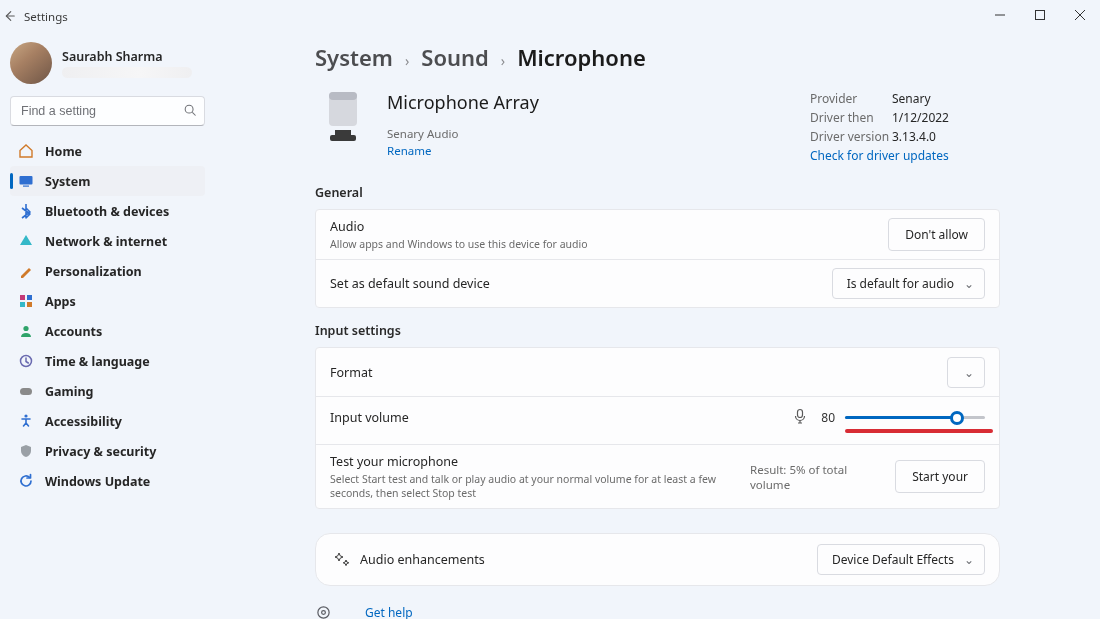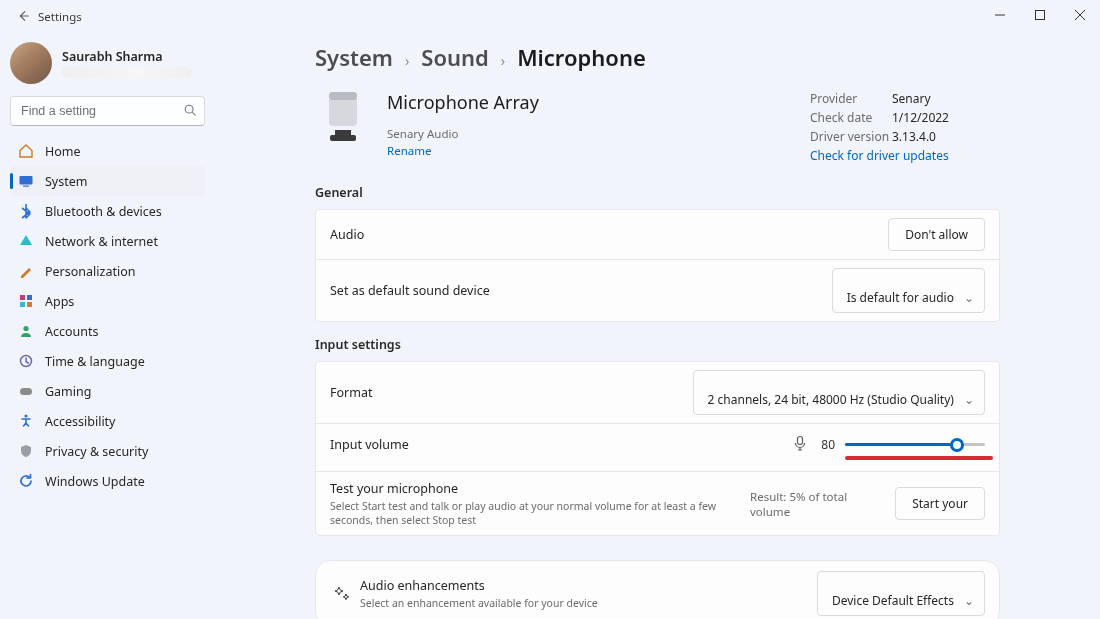--- a/index.html
+++ b/index.html
@@ -21,21 +21,20 @@
     background:var(--bg);
     font-family:"Segoe UI",system-ui,Arial,sans-serif;
     font-size:12.5px;color:var(--text);
     overflow:hidden;
     position:relative;
   }
 
   
   .titlebar{
     height:32px;display:flex;align-items:center;
-    padding-left:14px;
     background:var(--bg);
   }
   .titlebar .back{width:18px;display:flex;align-items:center;justify-content:center;color:#5a5a5a;margin-right:6px;}
   .titlebar .title{font-size:11.5px;color:#3a3a3a;}
   .winctrls{position:absolute;right:0;top:0;display:flex;}
   .winbtn{width:40px;height:30px;display:flex;align-items:center;justify-content:center;color:#333;}
   .winbtn svg{width:10px;height:10px;}
 
   
   .app{display:flex;height:calc(619px - 32px);}
@@ -56,21 +55,21 @@
 
   .searchwrap{position:relative;margin:2px 0 10px 0;}
   .search{
     width:100%;height:30px;border:1px solid #d9dbe1;border-bottom-color:#b3b5bb;
     border-radius:4px;background:#fdfeff;
     padding:0 30px 0 10px;font-size:12.5px;color:#333;outline:none;
   }
   .search::placeholder{color:#6f7176;}
   .searchwrap .sicon{position:absolute;right:8px;top:7px;color:#6f7176;}
 
-  .navlist{margin-top:4px;}
+  .navlist{margin-top:4px;font-weight:bold;}
   .navitem{
     height:30px;display:flex;align-items:center;gap:11px;
     padding:0 8px;border-radius:4px;position:relative;
     font-size:12.5px;color:#262626;
   }
   .navitem .ico{width:16px;display:flex;align-items:center;justify-content:center;}
   .navitem.sel{background:var(--sidebar-sel);}
   .navitem.sel::before{
     content:"";position:absolute;left:0;top:7px;bottom:7px;width:3px;
     background:var(--accent);border-radius:3px;
@@ -115,21 +114,21 @@
   .row + .row{border-top:1px solid var(--card-border);}
   .rowmain .t{font-size:12.5px;color:#262626;}
   .rowmain .d{font-size:10.5px;color:var(--muted);margin-top:2px;}
   .flexfill{flex:1;}
 
   .btn{
     background:#fdfdfe;border:1px solid #d9dbe1;border-radius:4px;
     padding:7px 16px;font-size:12px;color:#262626;white-space:nowrap;
     display:inline-flex;align-items:center;gap:8px;
   }
-  .dropdown{padding:20px 10px 6px 14px;}
+  .dropdown{padding:6px 10px 6px 14px;}
   .dropdown .chev{color:#6f7176;margin-left:2px;}
 
   
   .volwrap{display:flex;align-items:center;gap:10px;}
   .volico{color:#5a5a5a;}
   .volnum{font-size:12px;color:#333;min-width:18px;text-align:right;}
   .slider{position:relative;width:140px;height:18px;display:flex;align-items:center;}
   .slider .track{position:absolute;left:0;right:0;height:3px;border-radius:2px;background:#c3c5cb;}
   .slider .fill{position:absolute;left:0;width:80%;height:3px;border-radius:2px;background:var(--accent);}
   .slider .thumb{
@@ -340,37 +339,38 @@
         <div class="devname">Microphone Array</div>
         <div class="devsub">Senary Audio</div>
         <div class="rename">Rename</div>
       </div>
       <div class="drvinfo">
         <div class="drvrow">
             <span class="k">Provider</span>
             <span class="v">Senary</span>
           </div>
         <div class="drvrow">
-            <span class="k">Check date</span>
+            <span class="k">Driver then</span>
             <span class="v">1/12/2022</span>
           </div>
         <div class="drvrow">
             <span class="k">Driver version</span>
             <span class="v">3.13.4.0</span>
           </div>
         <div class="drvlink">Check for driver updates</div>
       </div>
     </div>
 
     <div class="sechead">General</div>
 
     <div class="card">
       <div class="row">
         <div class="rowmain">
           <div class="t">Audio</div>
+          <div class="d">Allow apps and Windows to use this device for audio</div>
         </div>
         <div class="flexfill"></div>
         <div class="btn">Don't allow</div>
       </div>
       <div class="row">
         <div class="rowmain">
           <div class="t">Set as default sound device</div>
         </div>
         <div class="flexfill"></div>
         <div class="btn dropdown">
@@ -382,21 +382,20 @@
 
     <div class="sechead">Input settings</div>
 
     <div class="card">
       <div class="row">
         <div class="rowmain">
           <div class="t">Format</div>
         </div>
         <div class="flexfill"></div>
         <div class="btn dropdown">
-          <span>2 channels, 24 bit, 48000 Hz (Studio Quality)</span>
           <span class="chev">⌄</span>
         </div>
       </div>
 
       <div class="row volrow">
         <div class="rowmain">
           <div class="t">Input volume</div>
         </div>
         <div class="flexfill"></div>
         <div class="volwrap" style="position:relative">
@@ -430,21 +429,20 @@
 
     <div class="enhcard">
       <div class="enhico">
         <svg width="20" height="20" viewBox="0 0 20 20" fill="none">
             <path d="M7 3l1.2 2.8L11 7l-2.8 1.2L7 11 5.8 8.2 3 7l2.8-1.2L7 3Z" stroke="currentColor" stroke-width="1"></path>
             <path d="M14 10l.8 2 2 .8-2 .8-.8 2-.8-2-2-.8 2-.8.8-2Z" stroke="currentColor" stroke-width="1"></path>
           </svg>
       </div>
       <div class="rowmain">
         <div class="t">Audio enhancements</div>
-        <div class="d">Select an enhancement available for your device</div>
       </div>
       <div class="flexfill"></div>
       <div class="btn dropdown">
         <span>Device Default Effects</span>
         <span class="chev">⌄</span>
       </div>
     </div>
 
     <div class="bottomlinks">
       <div class="blink">

